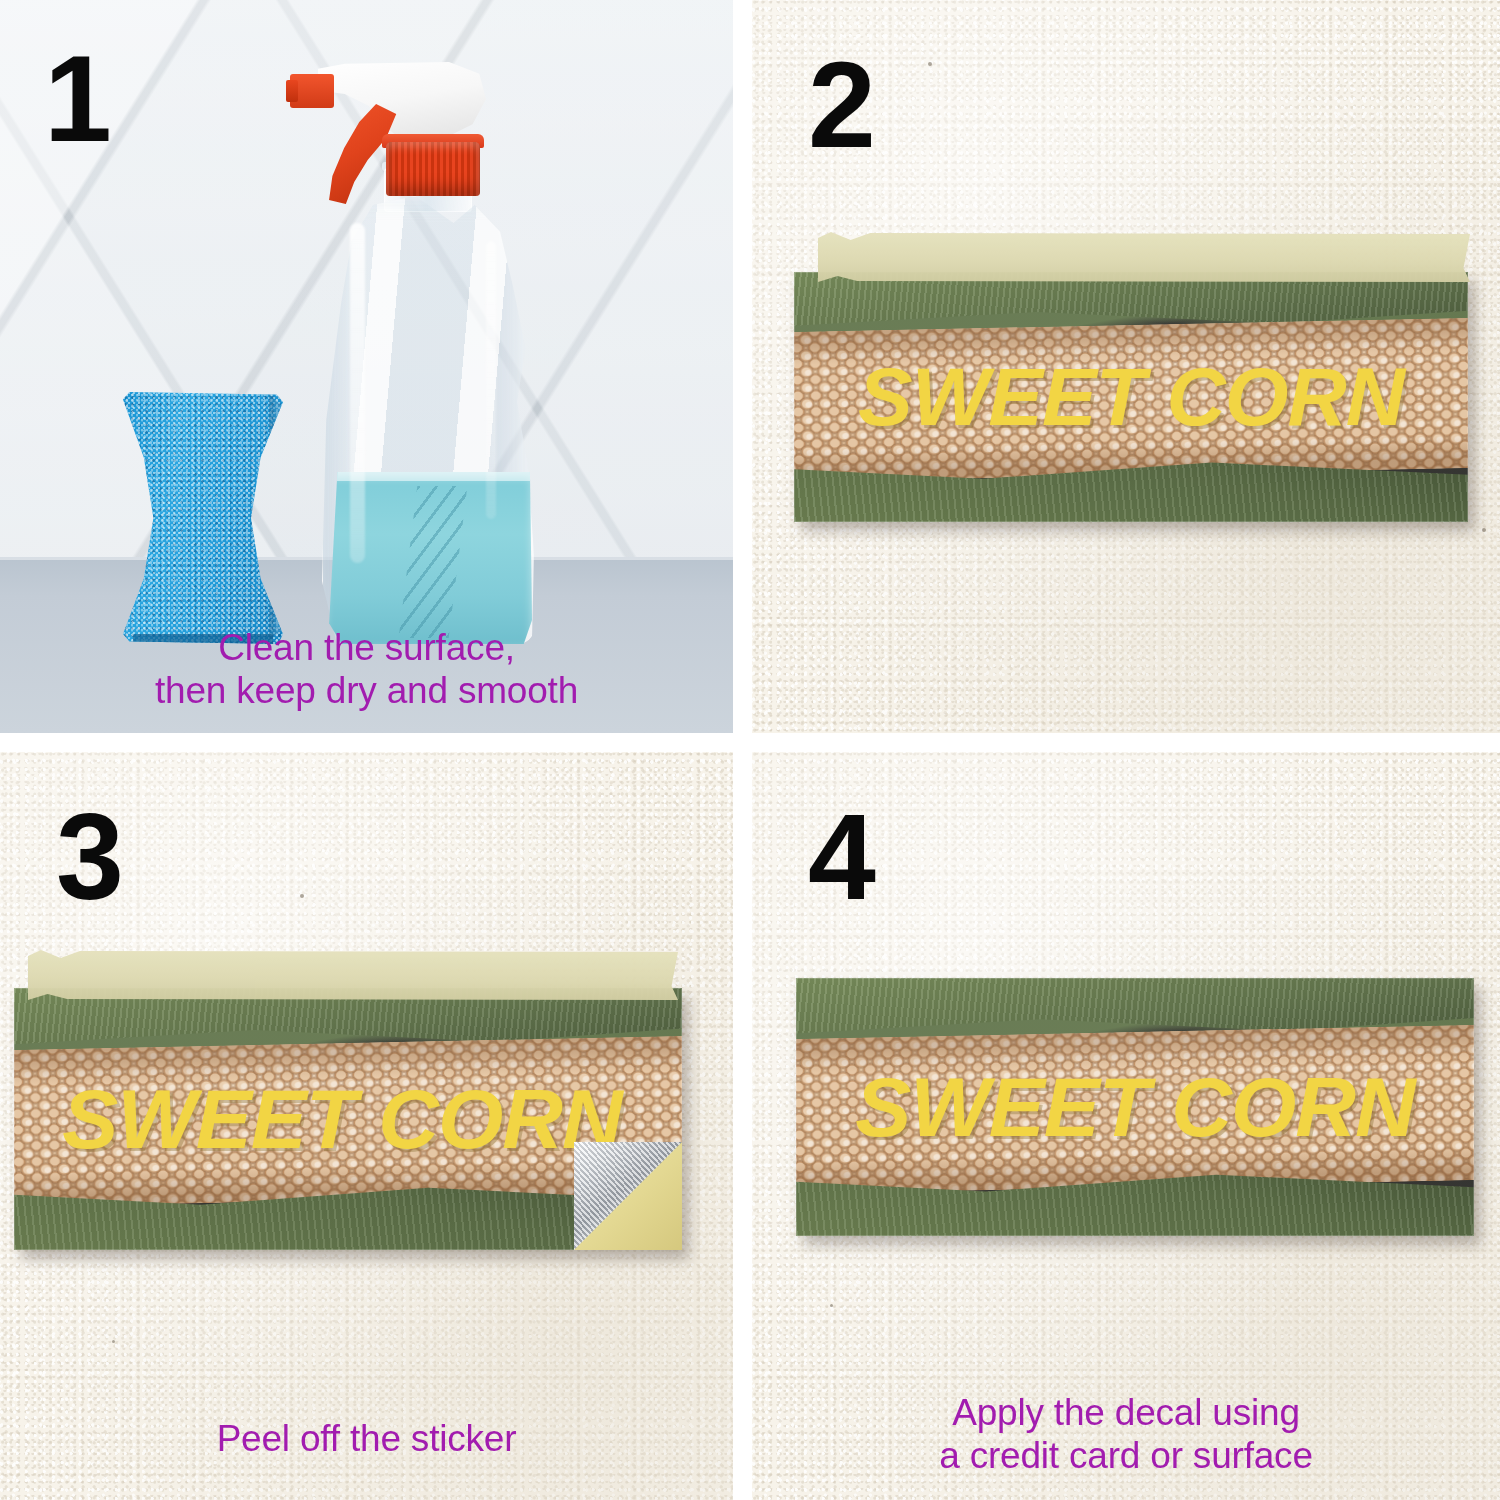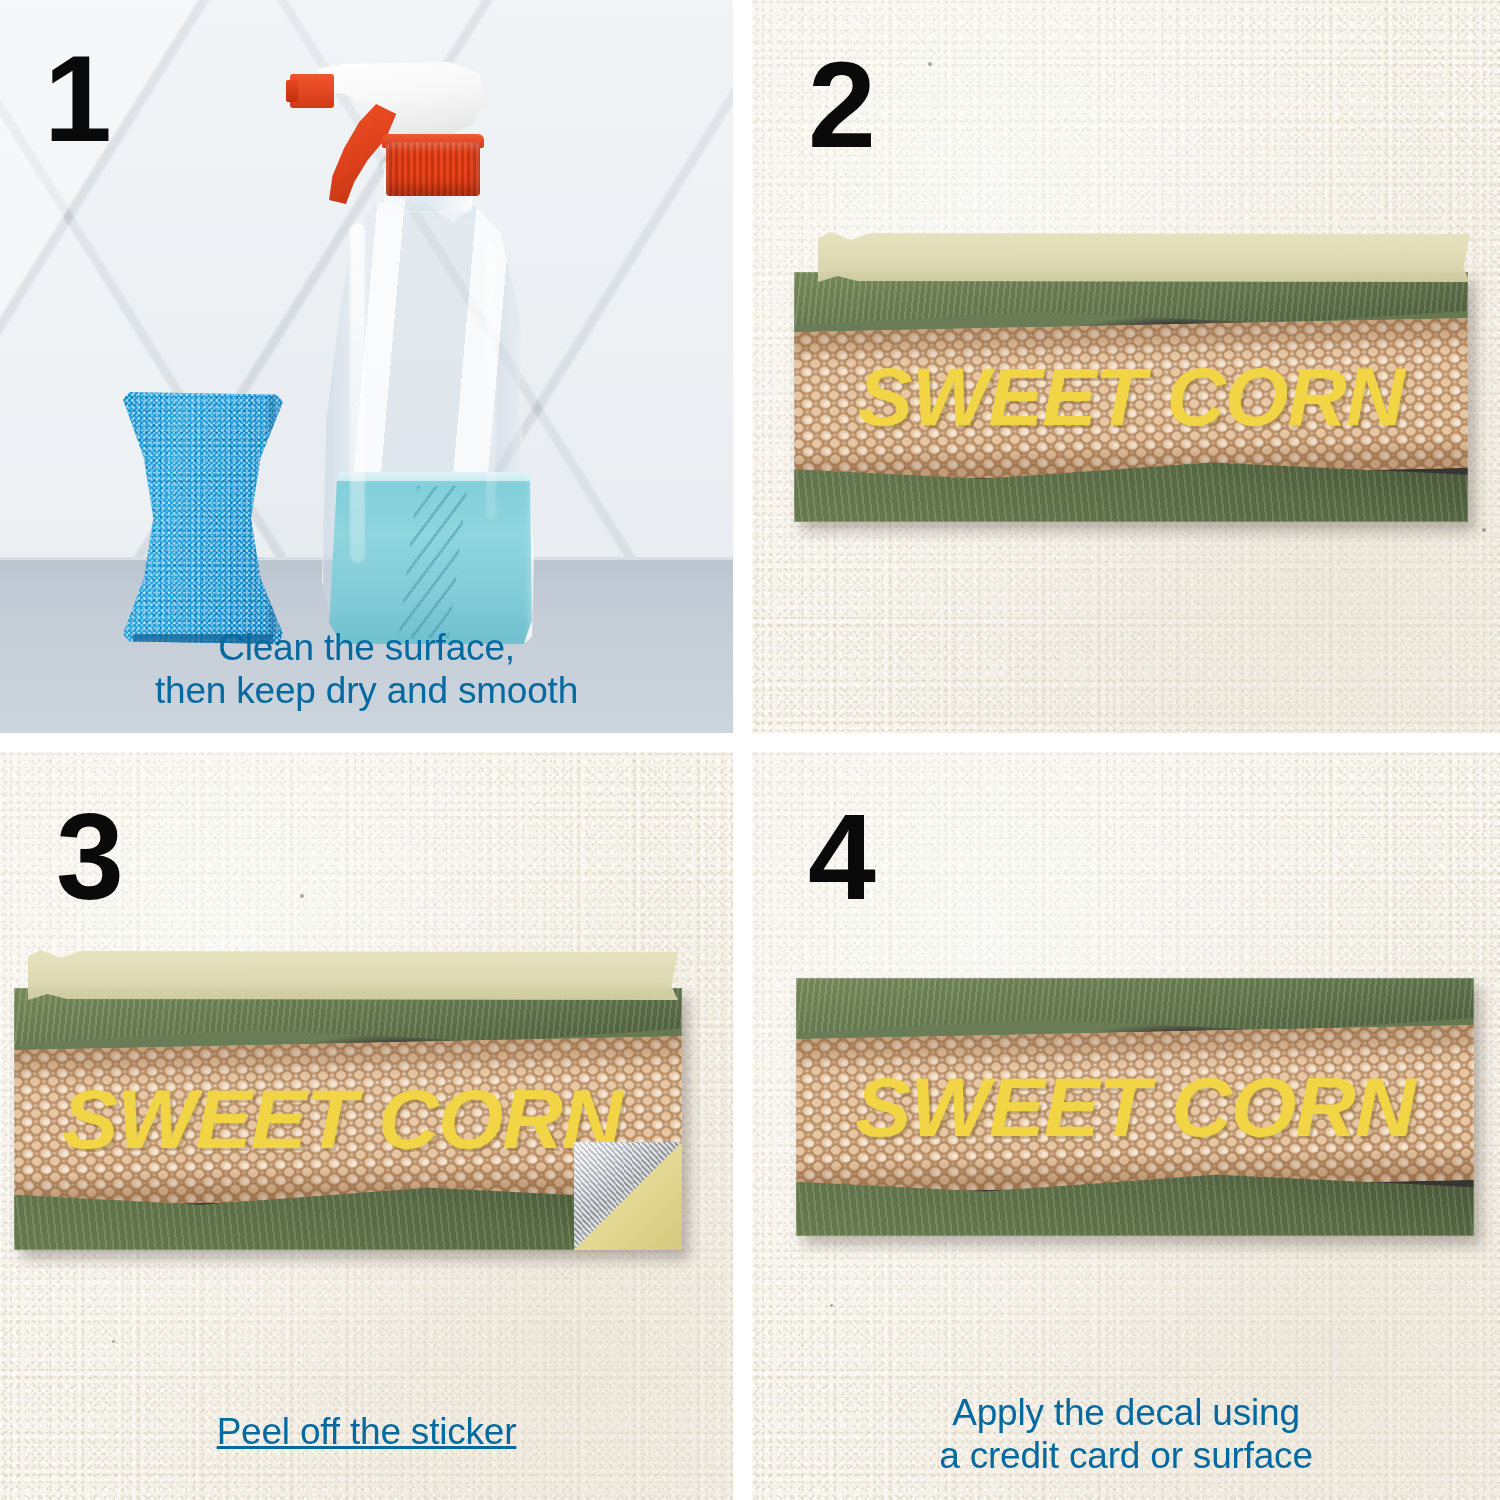--- a/index.html
+++ b/index.html
@@ -42,26 +42,26 @@
     font-family:"Liberation Sans",sans-serif;
     font-size:122px;line-height:1;font-weight:700;color:#0a0a0a;
     letter-spacing:-2px;
   }
   #panel-2 .step-num,#panel-3 .step-num,#panel-4 .step-num{left:56px;top:44px;}
 
   
   .caption{
     position:absolute;left:0;right:0;z-index:9;text-align:center;
     font-family:"Liberation Sans",sans-serif;
-    font-size:37px;line-height:1.16;font-weight:400;color:#0369a1;
+    font-size:37px;line-height:1.16;font-weight:400;color:#a21caf;
     letter-spacing:-.2px;white-space:pre-line;
   }
   #panel-1 .caption{bottom:20px;}
   #panel-2 .caption{bottom:22px;}
-  #panel-3 .caption{bottom:46px;text-decoration:underline;}
+  #panel-3 .caption{bottom:39px;}
   #panel-4 .caption{bottom:22px;}
 
   
   .photo1{position:absolute;inset:0;
     background:linear-gradient(#d5dce3 0%,#cfd7df 55%,#c7d0d9 100%);}
   .plaster{position:absolute;left:0;top:0;right:0;height:572px;
     background:
       linear-gradient(122deg, rgba(255,255,255,.55) 0 18%, rgba(0,0,0,.045) 18.4% 19%, rgba(255,255,255,.35) 19.4% 44%, rgba(0,0,0,.05) 44.4% 45%, rgba(255,255,255,.3) 45.4% 72%, rgba(0,0,0,.04) 72.4% 73%, rgba(255,255,255,.35) 73.4% 100%),
       linear-gradient(58deg, rgba(255,255,255,.4) 0 26%, rgba(0,0,0,.05) 26.3% 27%, rgba(255,255,255,.28) 27.3% 58%, rgba(0,0,0,.045) 58.3% 59%, rgba(255,255,255,.3) 59.3% 100%),
       linear-gradient(#e3e9ee,#cfd8e0);

